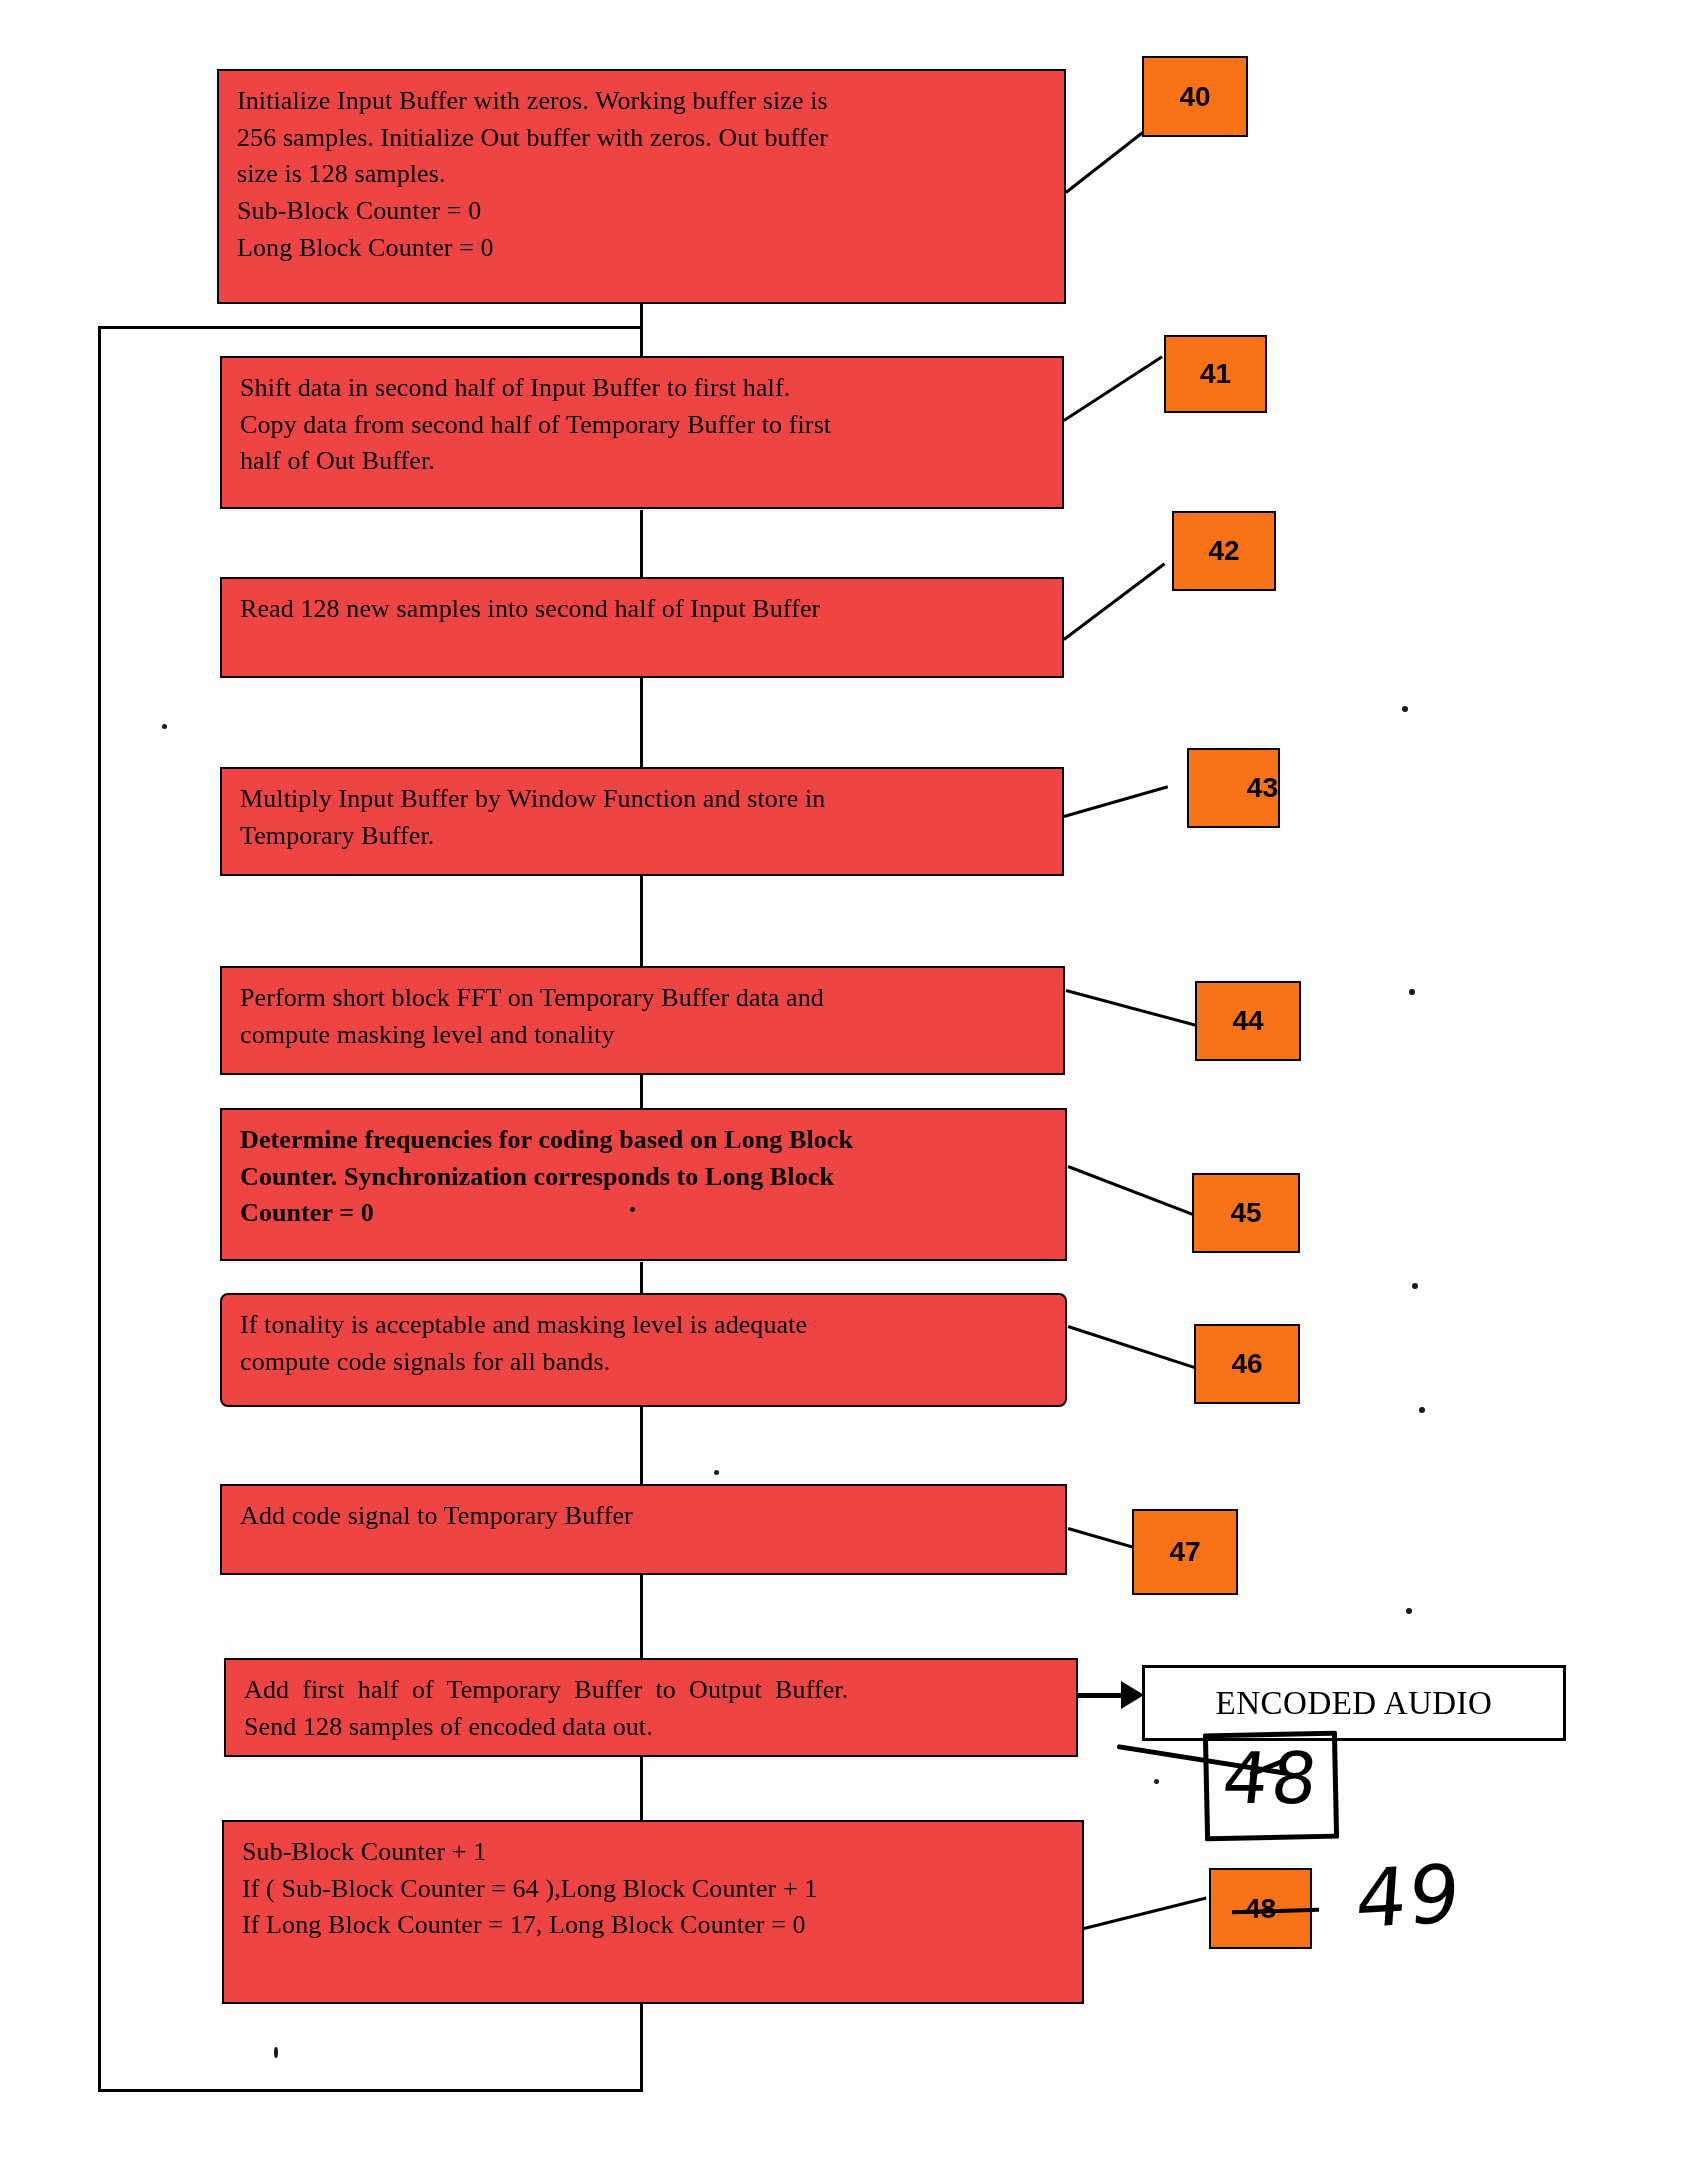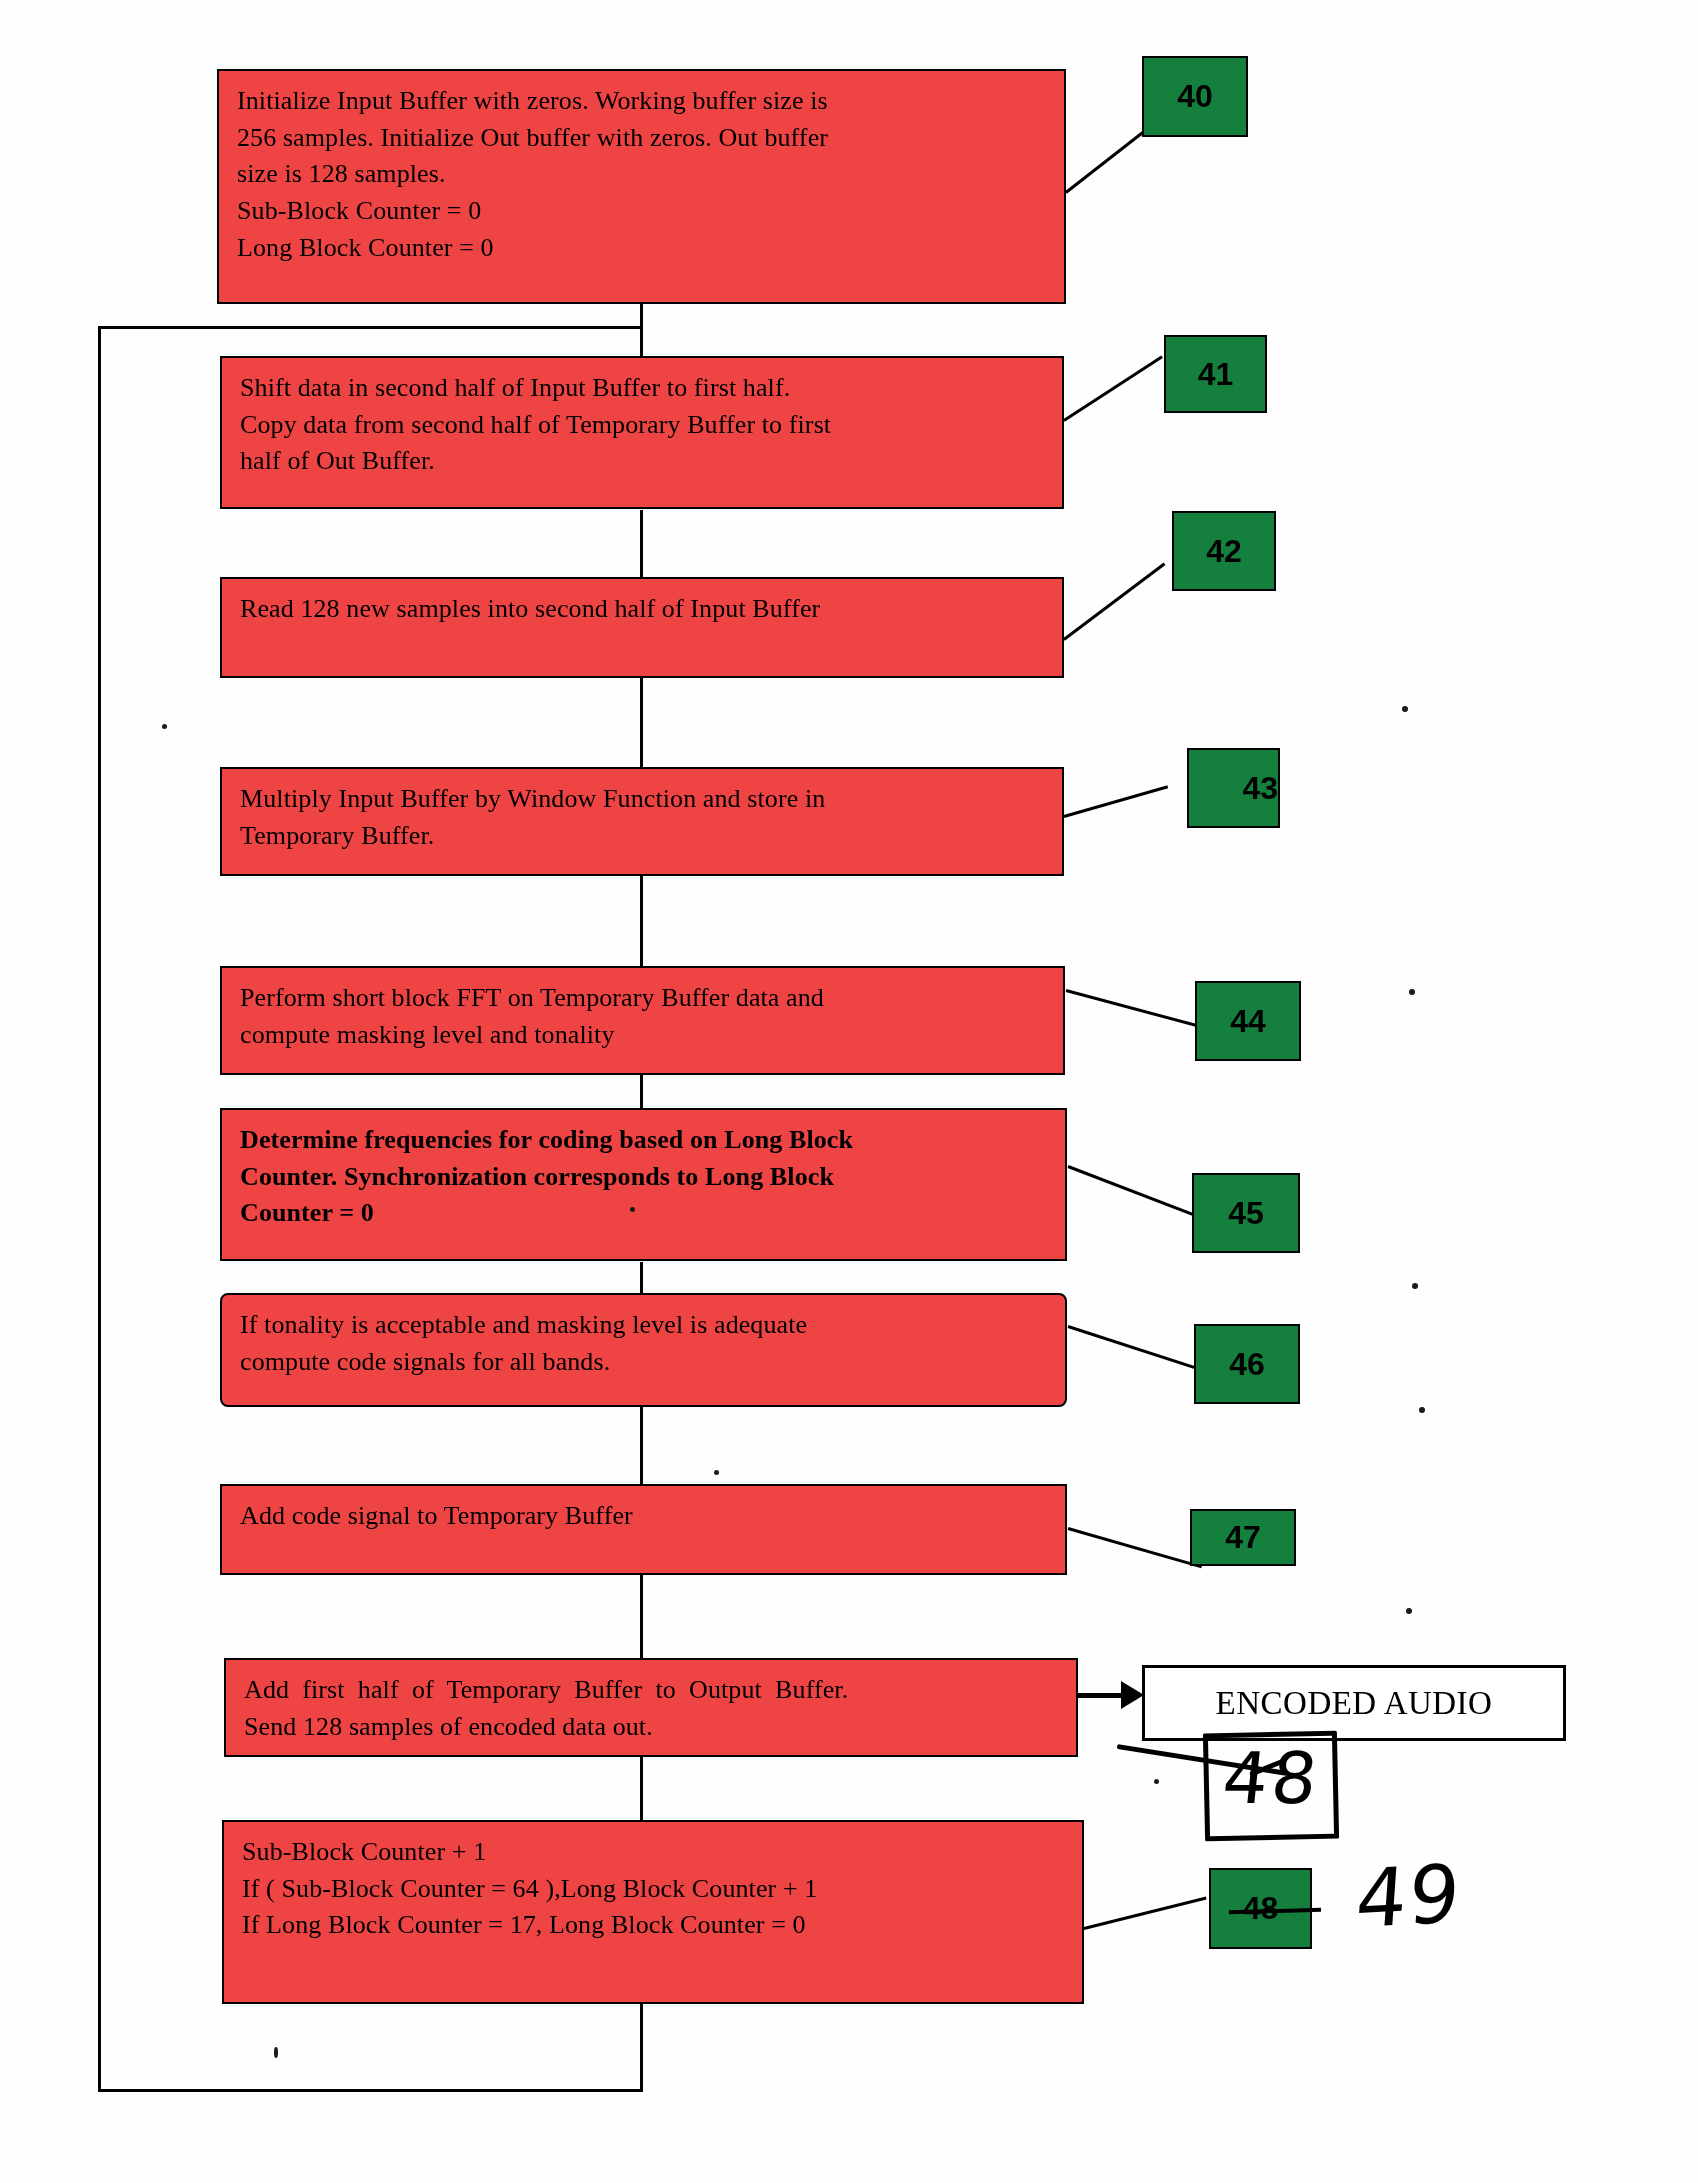--- a/index.html
+++ b/index.html
@@ -44,25 +44,25 @@
     justify-content: center;
     font-size: 33px;
     letter-spacing: 0.5px;
   }
 
   
   .refbox {
     position: absolute;
     box-sizing: border-box;
     border: 2.5px solid #000;
-    background: #15803d;
+    background: #f97316;
     display: flex;
     align-items: center;
     justify-content: center;
-    font-size: 32px;
+    font-size: 28px;
     font-weight: bold;
     font-family: "Liberation Sans", sans-serif;
   }
   .refbox.struck { position: absolute; }
   .refbox.struck .num { position: relative; }
   .refbox.struck .num::after {
     content: "";
     position: absolute;
     left: -13.3px; right: -43px; top: 52%;
     height: 4.1px;
@@ -188,21 +188,21 @@
   </div>
   <div class="lead" style="left:1068px; top:1325px; width:143px; transform:rotate(18deg);"></div>
   <div class="refbox" style="left:1194px; top:1324px; width:106px; height:80px;">
     <span class="num">46</span>
   </div>
 
   <div class="pbox" style="left:220px; top:1484px; width:847px; height:91px;">
     <span class="ln">Add code signal to Temporary Buffer</span>
   </div>
   <div class="lead" style="left:1068px; top:1527px; width:139px; transform:rotate(16deg);"></div>
-  <div class="refbox" style="left:1190px; top:1509px; width:106px; height:57px;">
+  <div class="refbox" style="left:1132px; top:1509px; width:106px; height:86px;">
     <span class="num">47</span>
   </div>
 
   <div class="pbox just" style="left:224px; top:1658px; width:854px; height:99px;">
     <span class="ln">Add  first  half  of  Temporary  Buffer  to  Output  Buffer.</span>
     <span class="ln">Send 128 samples of encoded data out.</span>
   </div>
 
   <div class="hline" style="left:1078px; top:1693px; width:48px; height:5px;"></div>
   <div class="arrowhead" style="left:1121px; top:1681px;"></div>

